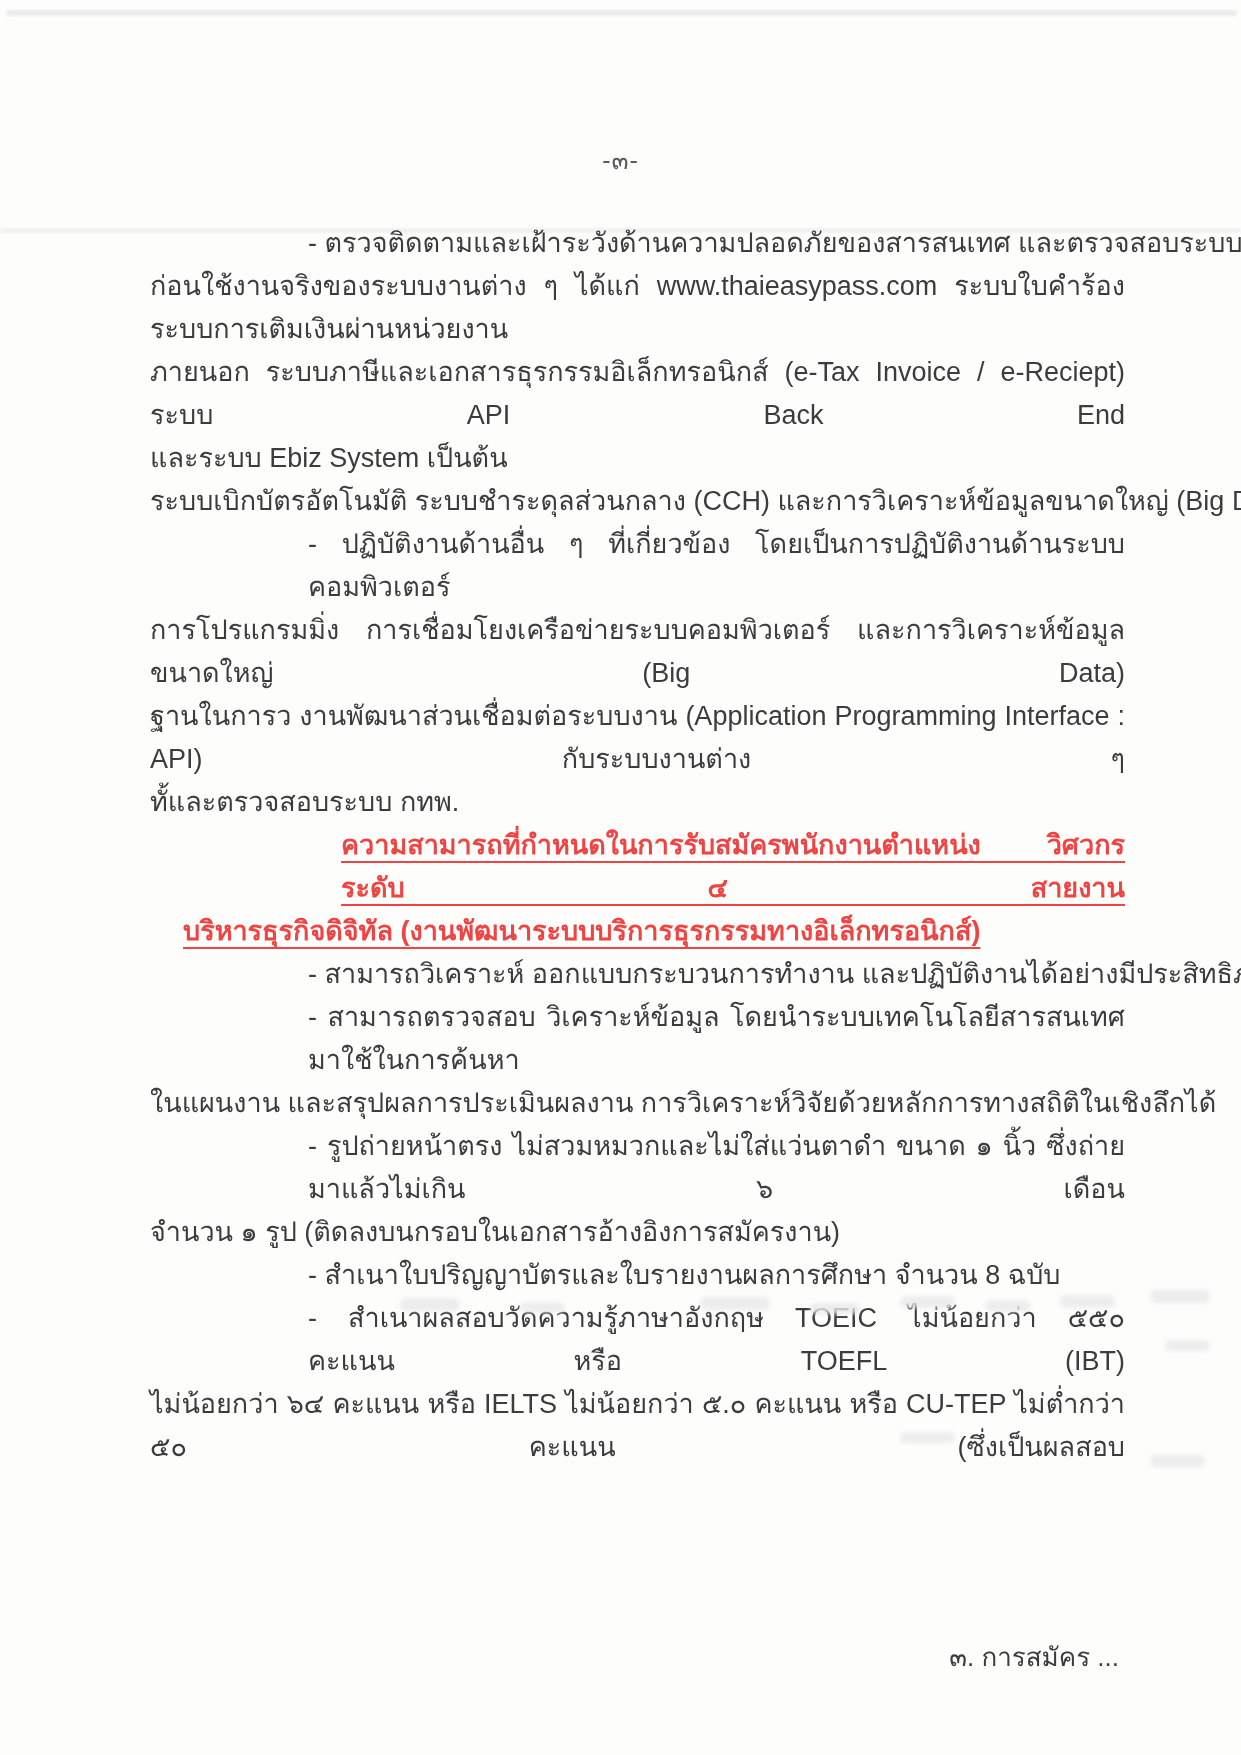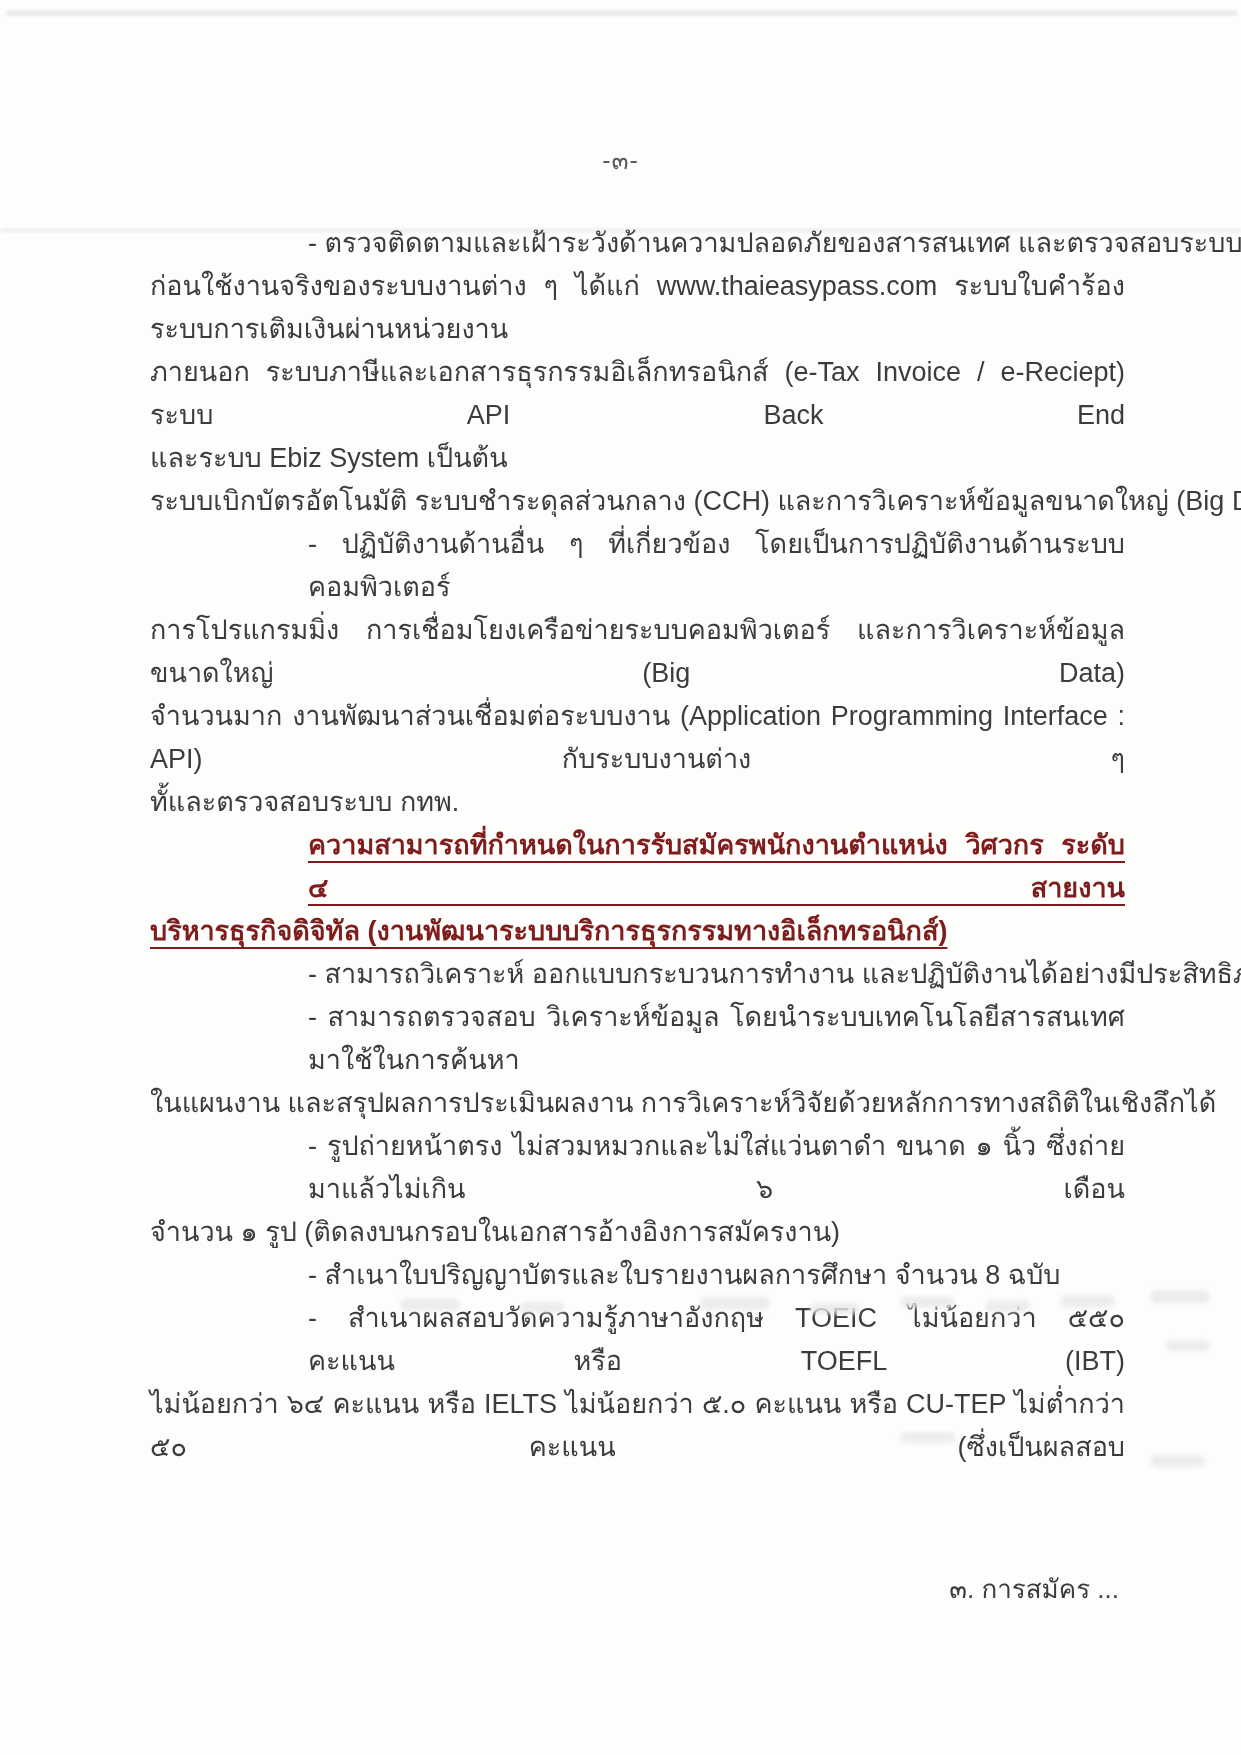--- a/index.html
+++ b/index.html
@@ -23,26 +23,26 @@
     text-align:center;font-size:25px;color:#5a5a5a;letter-spacing:1px;
   }
   .content{
     position:absolute;top:222px;left:150px;right:116px;
   }
   .line{
     font-size:27px;line-height:43px;min-height:43px;white-space:nowrap;
   }
   .indent{padding-left:158px;}
   .just{white-space:normal;text-align:justify;text-align-last:justify;}
-  .heading{font-weight:bold;color:#7f1d1d;text-decoration:underline;text-decoration-thickness:2px;text-underline-offset:7px;}
+  .heading{font-weight:bold;color:#ef4444;text-decoration:underline;text-decoration-thickness:2px;text-underline-offset:7px;margin-left:33px;}
   .section{font-weight:bold;color:#333;}
   .section .prefix{text-decoration:none;}
   .section .u{text-decoration:underline;text-decoration-thickness:2px;text-underline-offset:7px;}
   .footer-note{
-    position:absolute;top:1568px;right:122px;
+    position:absolute;top:1636px;right:122px;
     font-size:26px;color:#3c3c3c;
   }
 </style>
 </head>
 <body>
 
 <div class="page">
 
   <div class="scan-band band-1"></div>
   <div class="scan-band band-2"></div>
@@ -50,21 +50,21 @@
   <div class="page-number">-๓-</div>
 
   <div class="content">
       <div class="line indent">- ตรวจติดตามและเฝ้าระวังด้านความปลอดภัยของสารสนเทศ และตรวจสอบระบบ</div>
       <div class="line just">ก่อนใช้งานจริงของระบบงานต่าง ๆ ได้แก่ www.thaieasypass.com ระบบใบคำร้อง ระบบการเติมเงินผ่านหน่วยงาน</div>
       <div class="line just">ภายนอก ระบบภาษีและเอกสารธุรกรรมอิเล็กทรอนิกส์ (e-Tax Invoice / e-Reciept) ระบบ API Back End</div>
       <div class="line">และระบบ Ebiz System เป็นต้น</div>
       <div class="line">ระบบเบิกบัตรอัตโนมัติ ระบบชำระดุลส่วนกลาง (CCH) และการวิเคราะห์ข้อมูลขนาดใหญ่ (Big Data) เป็นต้น</div>
       <div class="line indent just">- ปฏิบัติงานด้านอื่น ๆ ที่เกี่ยวข้อง โดยเป็นการปฏิบัติงานด้านระบบคอมพิวเตอร์</div>
       <div class="line just">การโปรแกรมมิ่ง การเชื่อมโยงเครือข่ายระบบคอมพิวเตอร์ และการวิเคราะห์ข้อมูลขนาดใหญ่ (Big Data)</div>
-      <div class="line just">จำนวนมาก งานพัฒนาส่วนเชื่อมต่อระบบงาน (Application Programming Interface : API) กับระบบงานต่าง ๆ</div>
+      <div class="line just">ฐานในการว งานพัฒนาส่วนเชื่อมต่อระบบงาน (Application Programming Interface : API) กับระบบงานต่าง ๆ</div>
       <div class="line">ทั้และตรวจสอบระบบ กทพ.</div>
       <div class="line indent just heading">ความสามารถที่กำหนดในการรับสมัครพนักงานตำแหน่ง วิศวกร ระดับ ๔ สายงาน</div>
       <div class="line heading">บริหารธุรกิจดิจิทัล (งานพัฒนาระบบบริการธุรกรรมทางอิเล็กทรอนิกส์)</div>
       <div class="line indent">- สามารถวิเคราะห์ ออกแบบกระบวนการทำงาน และปฏิบัติงานได้อย่างมีประสิทธิภาพ</div>
       <div class="line indent just">- สามารถตรวจสอบ วิเคราะห์ข้อมูล โดยนำระบบเทคโนโลยีสารสนเทศมาใช้ในการค้นหา</div>
       <div class="line">ในแผนงาน และสรุปผลการประเมินผลงาน การวิเคราะห์วิจัยด้วยหลักการทางสถิติในเชิงลึกได้</div>
       <div class="line indent just">- รูปถ่ายหน้าตรง ไม่สวมหมวกและไม่ใส่แว่นตาดำ ขนาด ๑ นิ้ว ซึ่งถ่ายมาแล้วไม่เกิน ๖ เดือน</div>
       <div class="line">จำนวน ๑ รูป (ติดลงบนกรอบในเอกสารอ้างอิงการสมัครงาน)</div>
       <div class="line indent">- สำเนาใบปริญญาบัตรและใบรายงานผลการศึกษา จำนวน 8 ฉบับ</div>
       <div class="line indent just">- สำเนาผลสอบวัดความรู้ภาษาอังกฤษ TOEIC ไม่น้อยกว่า ๕๕๐ คะแนน หรือ TOEFL (IBT)</div>

